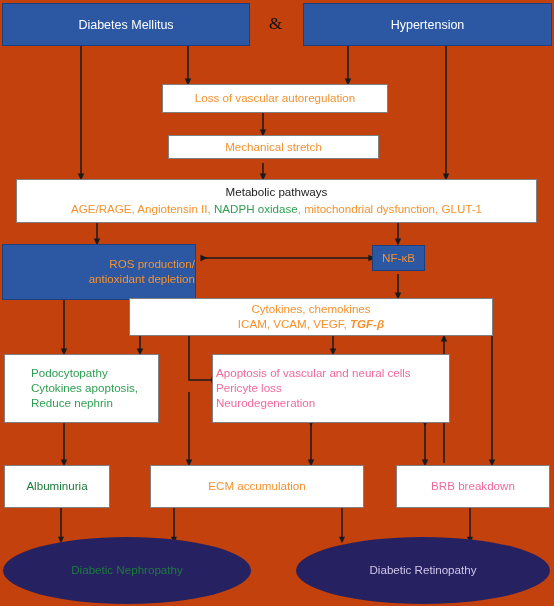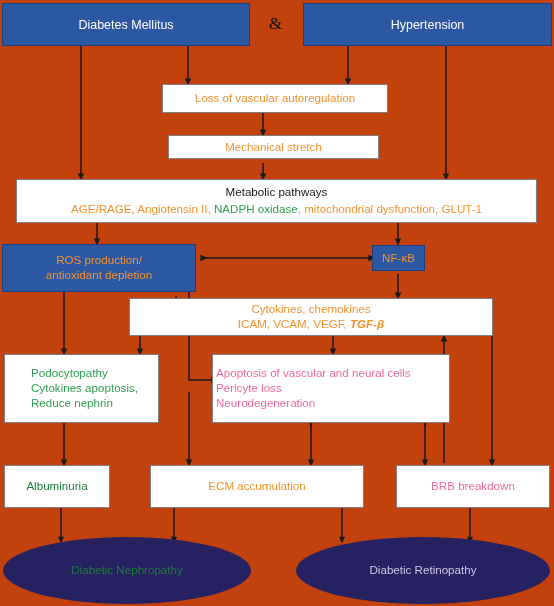--- a/index.html
+++ b/index.html
@@ -151,21 +151,21 @@
     <span class="t-orange fs12">Mechanical stretch</span>
   </div>
 
   <div class="node box-white" style="left:16px; top:179px; width:521px; height:44px;">
     <span class="t-black fs12">Metabolic pathways</span>
     <span class="fs12" style="margin-top:2px;">
       <span class="t-orange">AGE/RAGE, Angiotensin II, </span><span class="t-green">NADPH oxidase</span><span class="t-orange">, mitochondrial dysfunction, GLUT-1</span>
     </span>
   </div>
 
-  <div class="node box-blue" style="left:2px; top:244px; width:194px; height:48px;">
+  <div class="node box-blue" style="left:2px; top:244px; width:194px; height:56px;align-items:flex-end;">
     <span class="t-orange fs12">ROS production/</span>
     <span class="t-orange fs12">antioxidant depletion</span>
   </div>
 
   <div class="node box-blue" style="left:372px; top:245px; width:53px; height:26px;">
     <span class="t-orange fs12">NF-κB</span>
   </div>
 
   <div class="node box-white" style="left:129px; top:298px; width:364px; height:38px;">
     <span class="t-orange fs12">Cytokines, chemokines</span>

